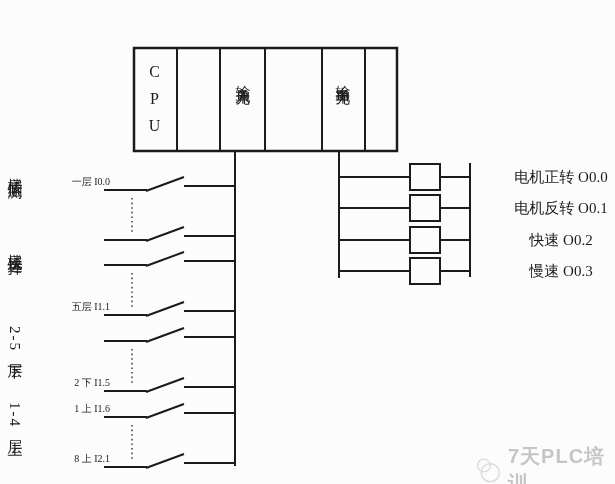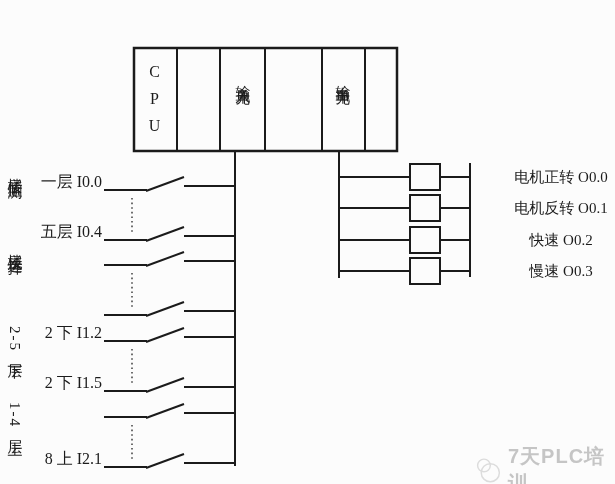--- a/index.html
+++ b/index.html
@@ -14,22 +14,22 @@
   svg.wires rect{stroke-width:2;fill:#fcfcfc;}
   svg.wires rect.frame{stroke-width:2.5;}
   svg.wires line.dots{stroke:#4a4a4a;stroke-width:1.6;stroke-dasharray:1.6 3;}
   .vtext{
     position:absolute;writing-mode:vertical-rl;text-orientation:mixed;
     font-size:15px;letter-spacing:2px;line-height:1;white-space:nowrap;
   }
   .cpu-text{text-orientation:upright;font-size:16px;letter-spacing:10px;}
   .unit-text{letter-spacing:2px;}
   .in-label{
-    position:absolute;left:20px;width:82px;text-align:right;
-    font-size:16px;white-space:nowrap;height:17px;line-height:17px;
+    position:absolute;left:28px;width:82px;text-align:right;
+    font-size:10px;white-space:nowrap;height:17px;line-height:17px;
   }
   .out-label{
     position:absolute;left:498px;width:126px;text-align:center;
     font-size:15px;white-space:nowrap;height:18px;line-height:18px;
   }
   .watermark{
     position:absolute;left:474px;top:443px;display:flex;align-items:center;gap:5px;
     color:#c5c5c5;font-family:"Liberation Sans","DejaVu Sans",sans-serif;
     font-size:20px;font-weight:bold;letter-spacing:1px;
   }
@@ -128,23 +128,23 @@
   <div class="vtext cpu-text" style="left:146px;top:63px;">CPU</div>
   <div class="vtext unit-text" style="left:235px;top:73px;">输入单元</div>
   <div class="vtext unit-text" style="left:335px;top:73px;">输出单元</div>
 
   <div class="vtext" style="left:7px;top:166px;">楼层监测</div>
   <div class="vtext" style="left:7px;top:242px;">楼层选择</div>
   <div class="vtext" style="left:7px;top:326px;">2-5层下</div>
   <div class="vtext" style="left:7px;top:402px;">1-4层上</div>
 
   <div class="in-label" style="top:173px;">一层 I0.0</div>
-  <div class="in-label" style="top:223px;">五层 I0.4</div>
-  <div class="in-label" style="top:324px;">2 下 I1.2</div>
+  <div class="in-label" style="top:298px;">五层 I1.1</div>
   <div class="in-label" style="top:374px;">2 下 I1.5</div>
+  <div class="in-label" style="top:400px;">1 上 I1.6</div>
   <div class="in-label" style="top:450px;">8 上 I2.1</div>
 
   <div class="out-label" style="top:168px;">电机正转 O0.0</div>
   <div class="out-label" style="top:199px;">电机反转 O0.1</div>
   <div class="out-label" style="top:231px;">快速 O0.2</div>
   <div class="out-label" style="top:262px;">慢速 O0.3</div>
 
   <div class="watermark">
     <svg class="wm-logo" viewBox="0 0 32 30">
       <circle cx="11" cy="10" r="7" fill="none" stroke="#dcdcdc" stroke-width="1.6"></circle>

